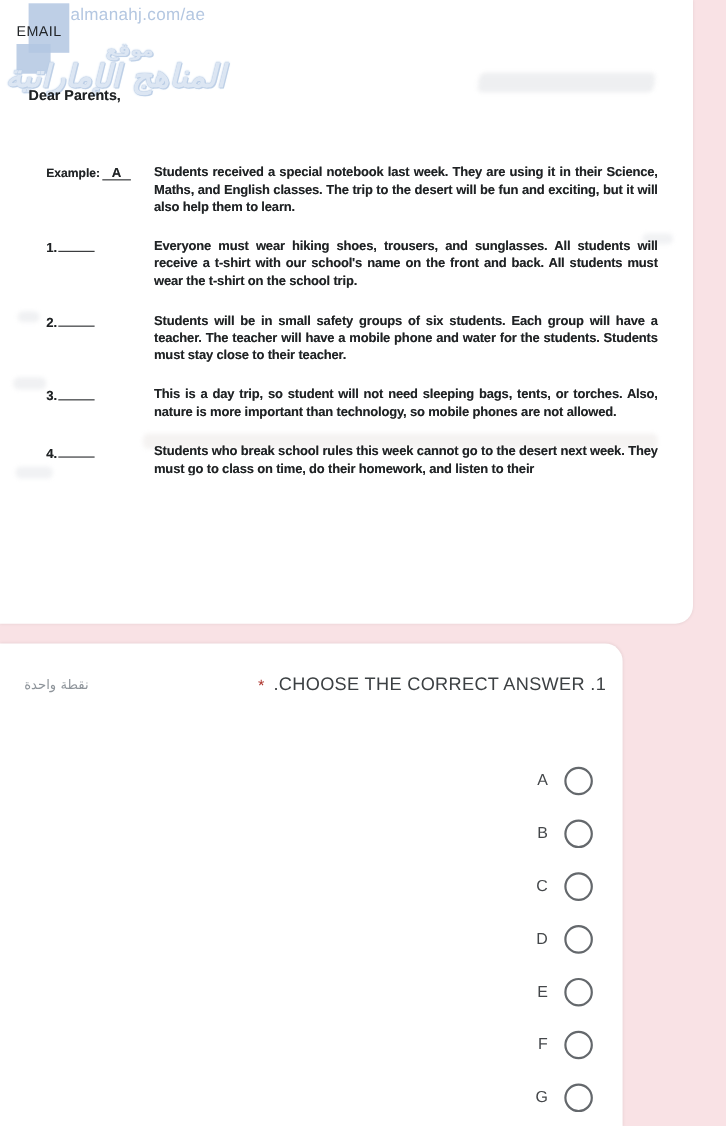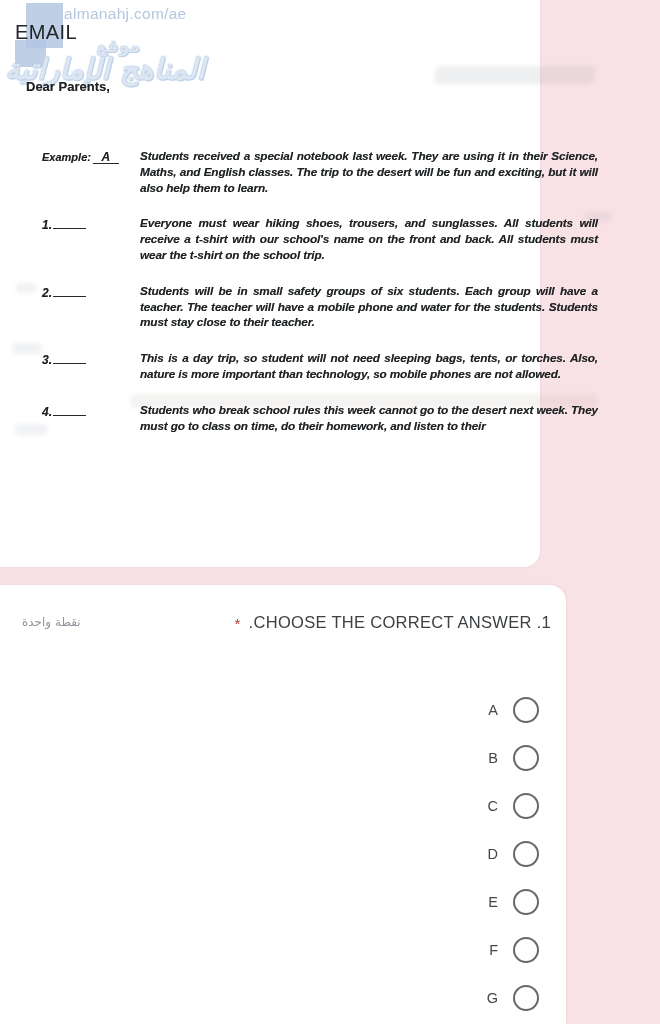--- a/index.html
+++ b/index.html
@@ -6,53 +6,53 @@
   html,body { width:660px; height:1024px; overflow:hidden; }
   body {
     background:#f9e2e5;
     font-family:"Liberation Sans", sans-serif;
     position:relative;
   }
   .card {
     position:absolute; left:0; background:#ffffff;
     box-shadow:0 0 3px rgba(0,0,0,.08);
   }
-  #email-card { top:0; width:540px; height:567px; border-bottom-right-radius:16px; }
+  #email-card { top:0; width:630px; height:567px; border-bottom-right-radius:16px; }
   #question-card { top:585px; width:566px; height:439px; border-top-right-radius:16px; }
 
   
   .wm-square { position:absolute; background:#b3c7e2; opacity:.85; z-index:1; }
   #wm-sq1 { left:26px; top:3px; width:37px; height:45px; }
   #wm-sq2 { left:15px; top:40px; width:31px; height:27px; }
   #wm-site {
     position:absolute; left:64px; top:5px; z-index:2;
     font-size:15.5px; color:#b4c7e1; letter-spacing:.3px;
   }
   .wm-arabic {
     position:absolute; z-index:2; direction:rtl; white-space:nowrap;
     font-family:"DejaVu Sans", sans-serif; font-weight:bold;
     color:#dce6f3; text-shadow:0 0 1px #a9c0de, 0 0 2px #b9cde7, 1px 1px 0 #c3d3e8;
   }
   #wm-ar-small { left:96px; top:36px; font-size:17px; }
   #wm-ar-large { left:5px; top:52px; font-size:29px; letter-spacing:-1px;font-style:italic; }
 
   #email-title {
     position:absolute; left:15px; top:21px; z-index:3;
-    font-size:20px; font-weight:500; color:#222528; letter-spacing:.4px;
+    font-size:13px; font-weight:500; color:#222528; letter-spacing:.4px;
   }
 
   
   .scan-text { color:#1f2224; font-weight:bold; text-shadow:0 0 .4px rgba(31,34,36,.55); }
   #salutation {
     position:absolute; left:26px; top:79px; z-index:3; font-size:13px;
   }
   #intro-line {
     position:absolute; left:30px; top:113px; z-index:3; font-size:12.3px;
   }
-  #items { position:absolute; left:42px; top:149px; width:556px; z-index:3;font-style:italic; }
+  #items { position:absolute; left:42px; top:149px; width:556px; z-index:3; }
   .item { display:flex; margin-bottom:20px; }
   .item-label-col { width:98px; flex:0 0 98px; font-size:12px; padding-top:1px; }
   .item-text {
     flex:1; font-size:11.8px; line-height:15.8px; letter-spacing:-.15px;
     text-align:justify;
   }
   .ex-label { font-size:11px; }
   .ex-answer {
     display:inline-block; width:26px; text-align:center; font-size:12px;
     border-bottom:1.5px solid #26292b; margin-left:2px; line-height:12px;

